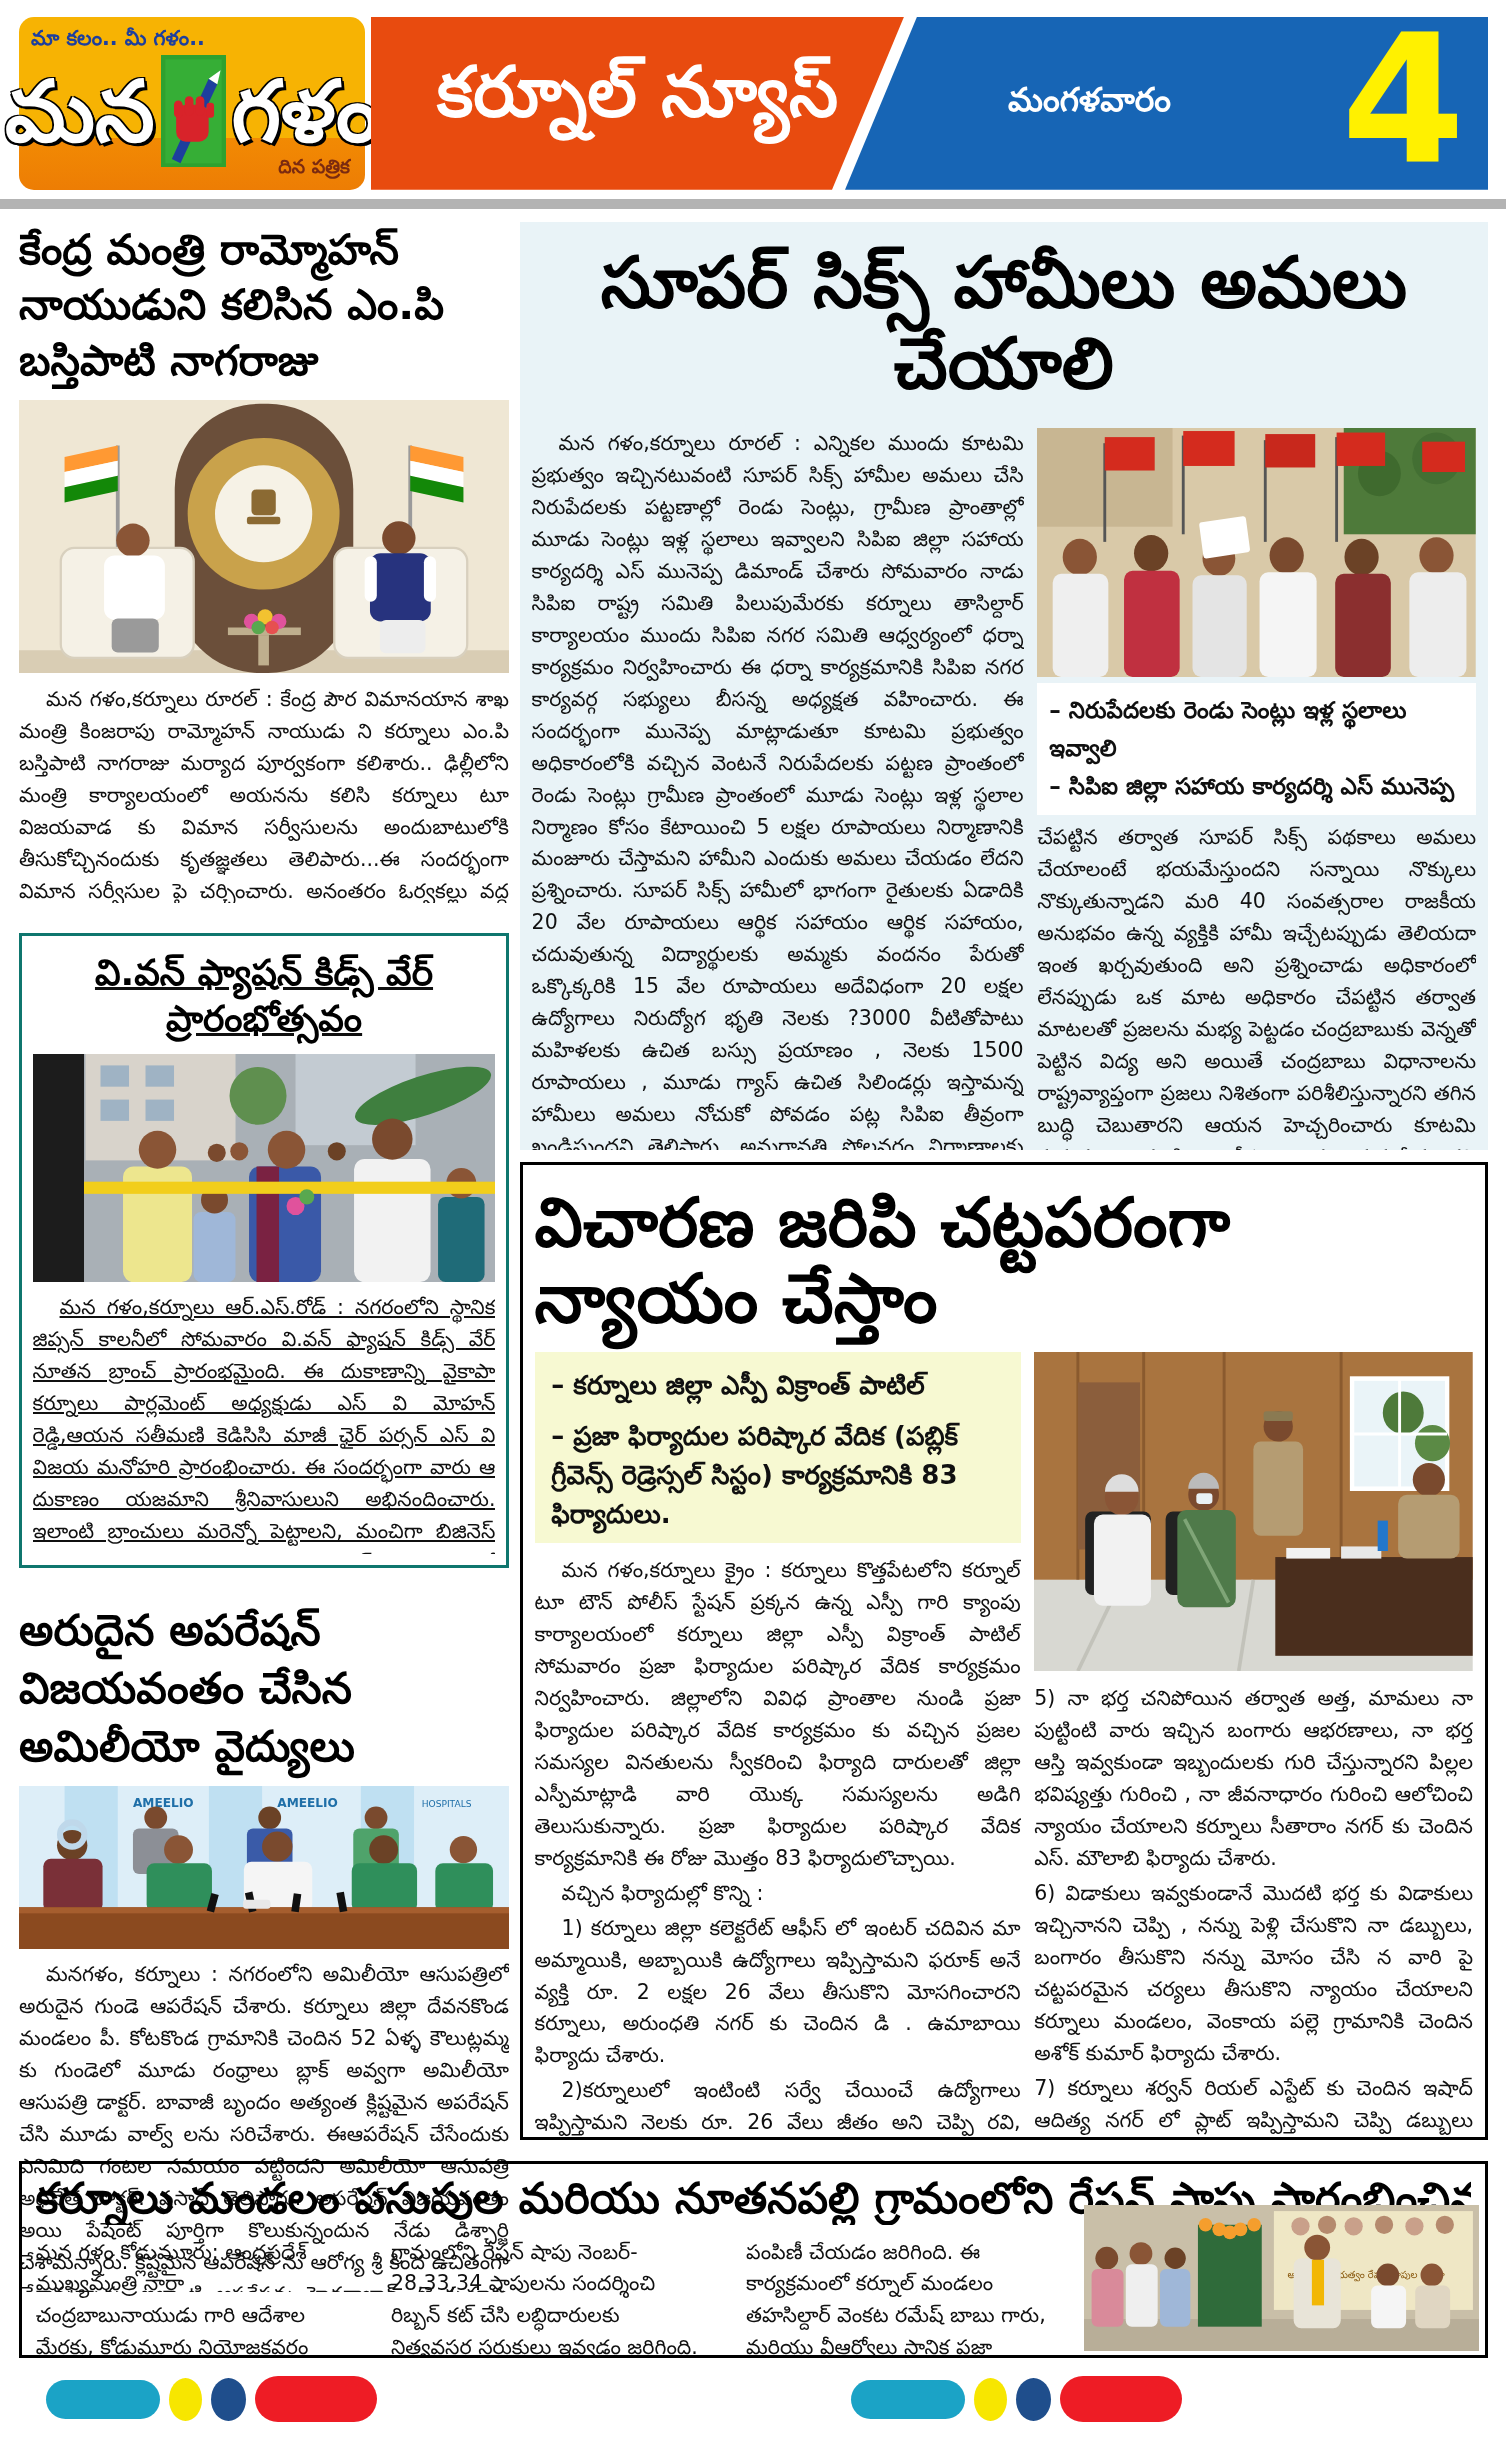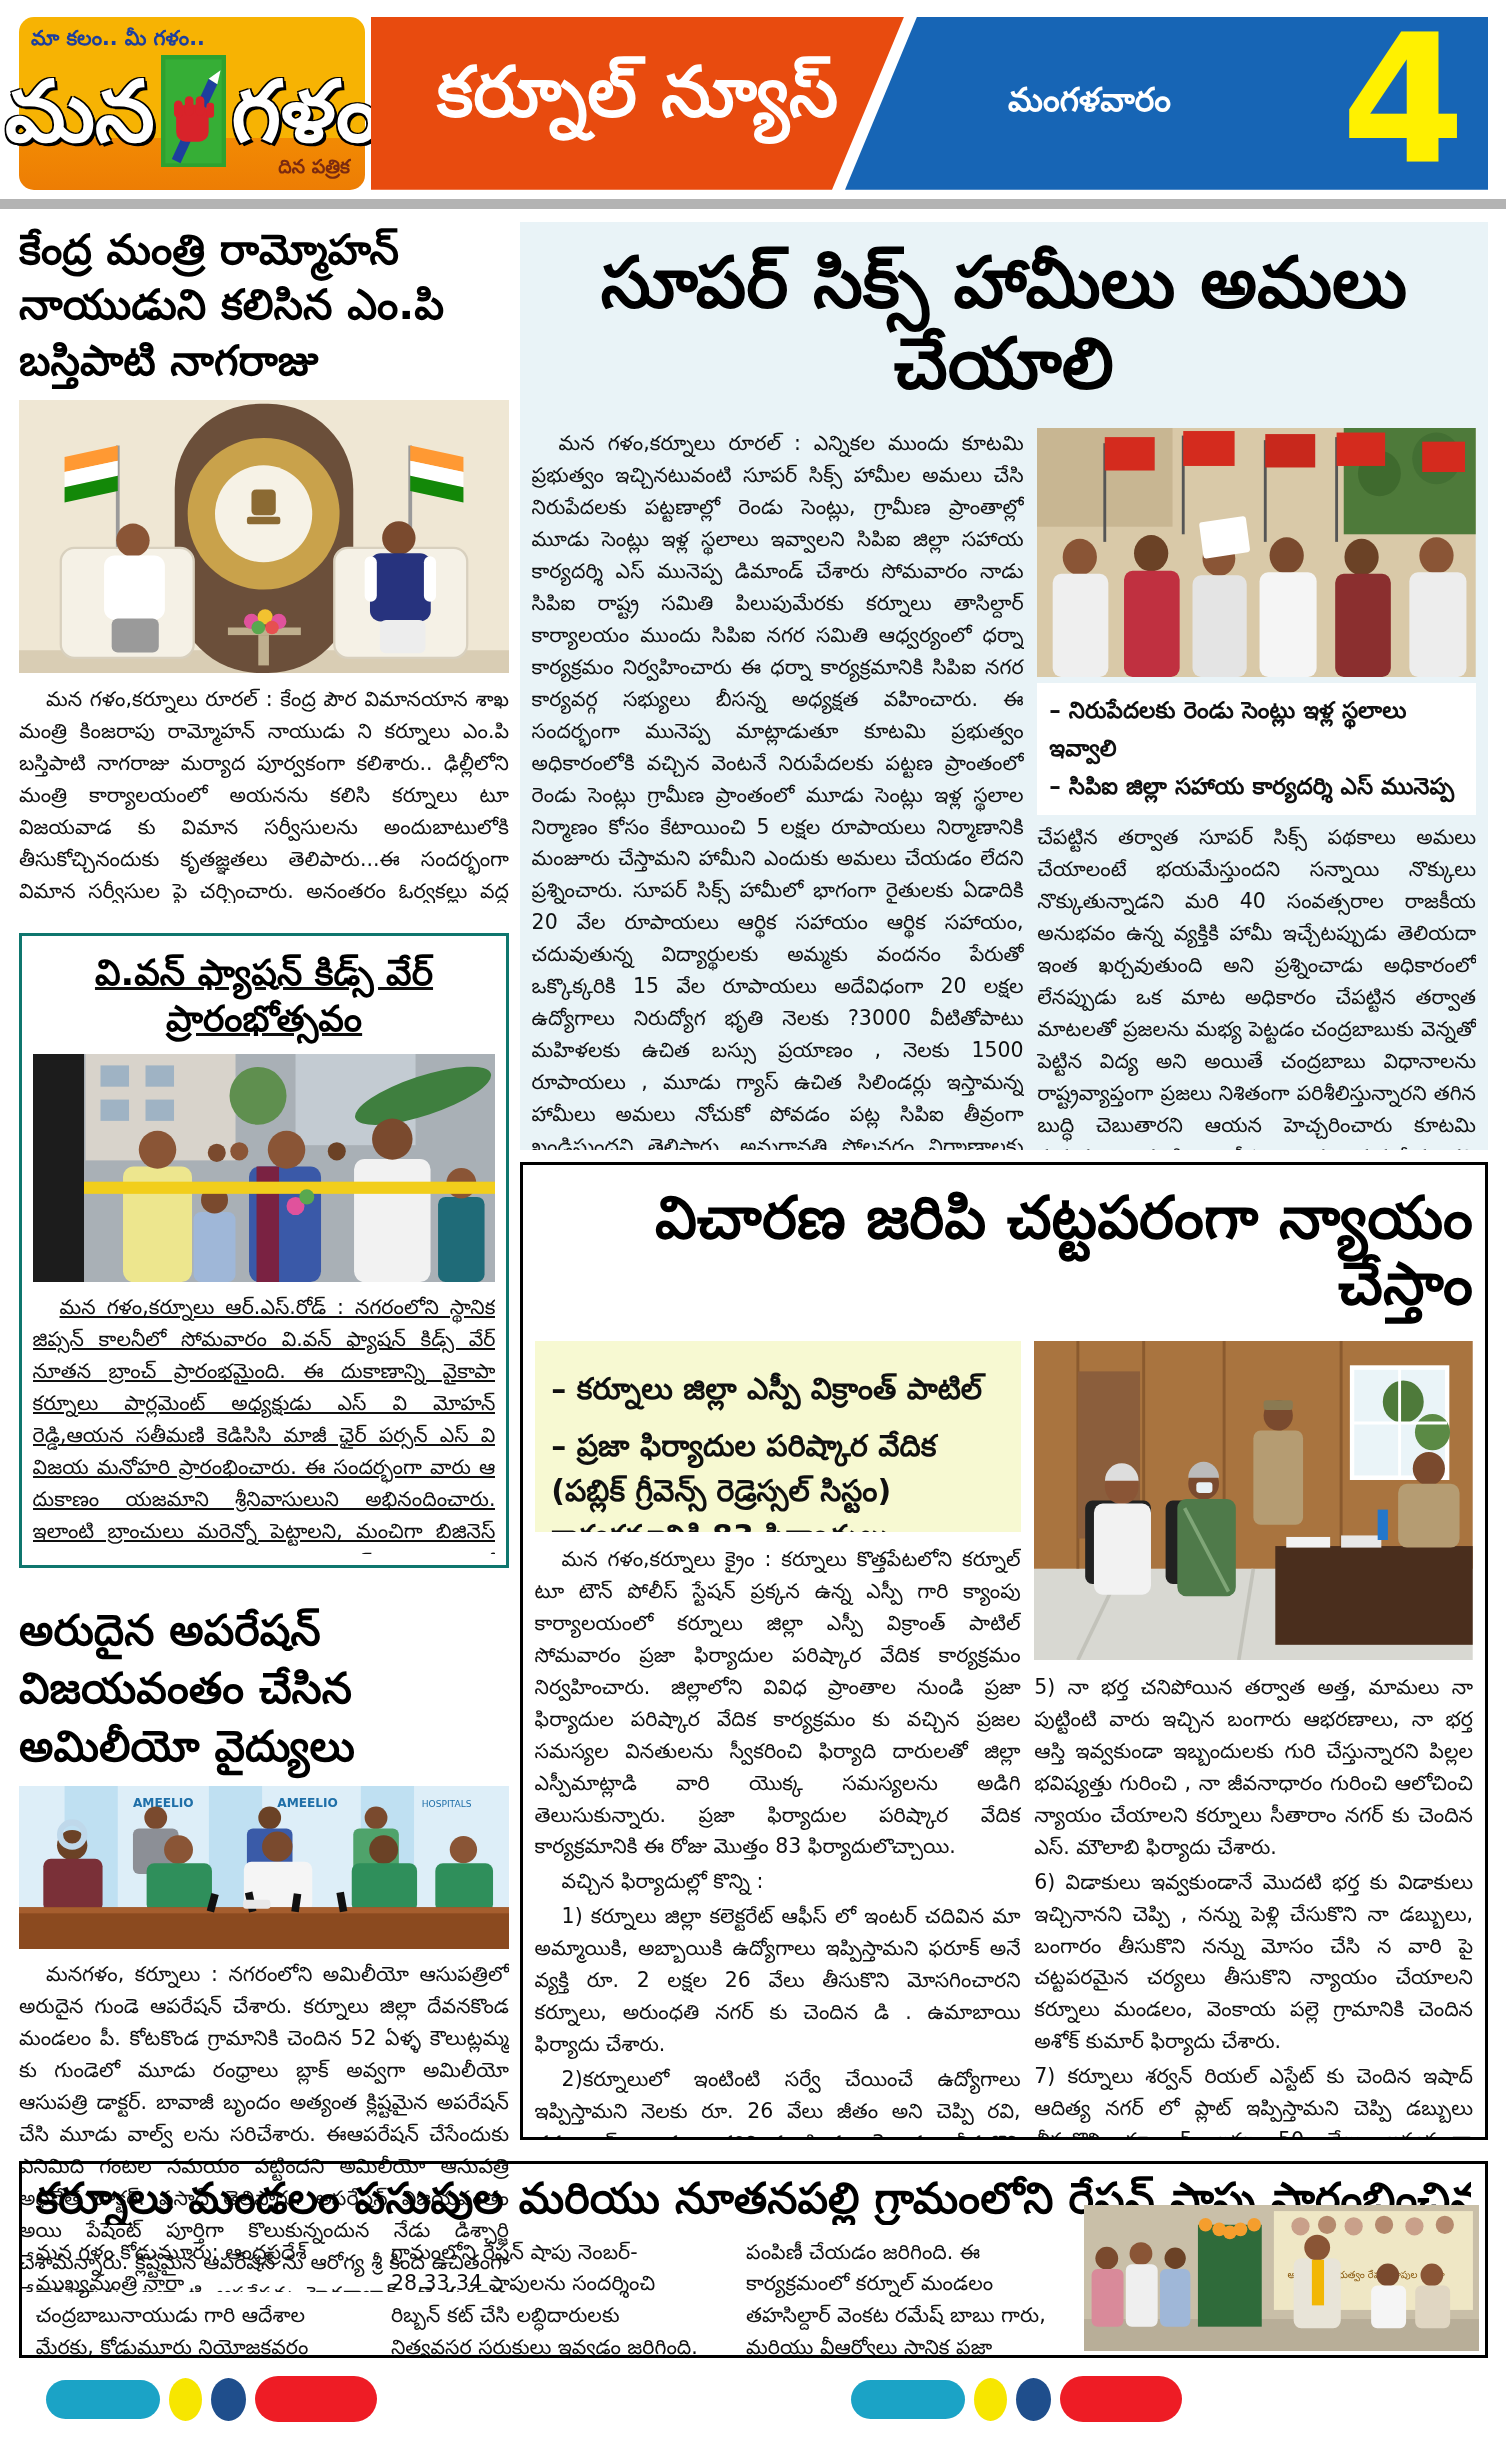--- a/index.html
+++ b/index.html
@@ -64,26 +64,26 @@
   .ss-body { display:flex; gap:13.7px; }
   .ss-left { width:492px; flex:none; height:784px; }
   .ss-right { flex:1; min-width:0; }
   .ss-photo { width:100%; height:249px; }
   .ss-bullet-box { background:#ffffff; padding:9px 12px; margin:6px 0 7.6px 0; }
   .ss-bullet { font-size:23px; font-weight:bold; line-height:1.65; }
   .ss-right-text { height:465px; }
 
   
   .sp-box { border:3px solid #000; margin-top:12px; height:978px; box-sizing:border-box; padding:10.6px 12px; overflow:hidden; }
-  .sp-headline { font-size:59px; line-height:1.12; text-align:right; margin:9px 0 24px 0; }
+  .sp-headline { font-size:68px; line-height:1.12; text-align:left; margin:9px 0 15px 0; }
   .sp-cols { display:flex; gap:13.7px; }
   .sp-left { width:486px; flex:none; }
   .sp-right { flex:1; min-width:0; }
   .sp-bullet-box { background:#F7F9D2; box-sizing:border-box; height:191px; padding:13.7px 16.7px; overflow:hidden; }
-  .sp-bullet { font-size:30px; font-weight:bold; line-height:1.5; margin-bottom:12px;margin-top:12px; }
+  .sp-bullet { font-size:26px; font-weight:bold; line-height:1.5; margin-bottom:12px; }
   .sp-photo { width:100%; height:319px; }
   .sp-text-left { height:643px; margin-top:12px; }
   .sp-text-right { height:515px; margin-top:12px; }
   .sp-text-right p, .sp-text-left p { margin-bottom:3px; }
 
   
   .ration-box { position:absolute; top:2161px; left:19px; width:1469px; height:197px; border:3px solid #000;
     box-sizing:border-box; padding:7.6px 13.7px; overflow:hidden; }
   .ration-headline { font-size:43px; line-height:1.2; white-space:nowrap; overflow:hidden; margin:1.5px 0 12px 0; }
   .ration-cols { display:flex; gap:44px; margin-right:414px; }

